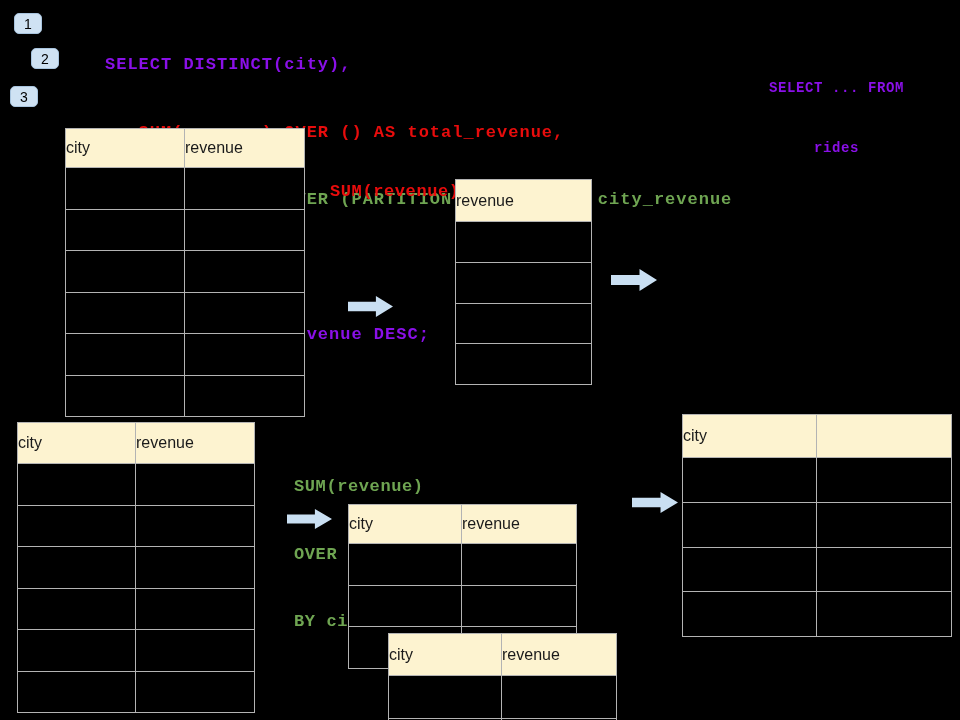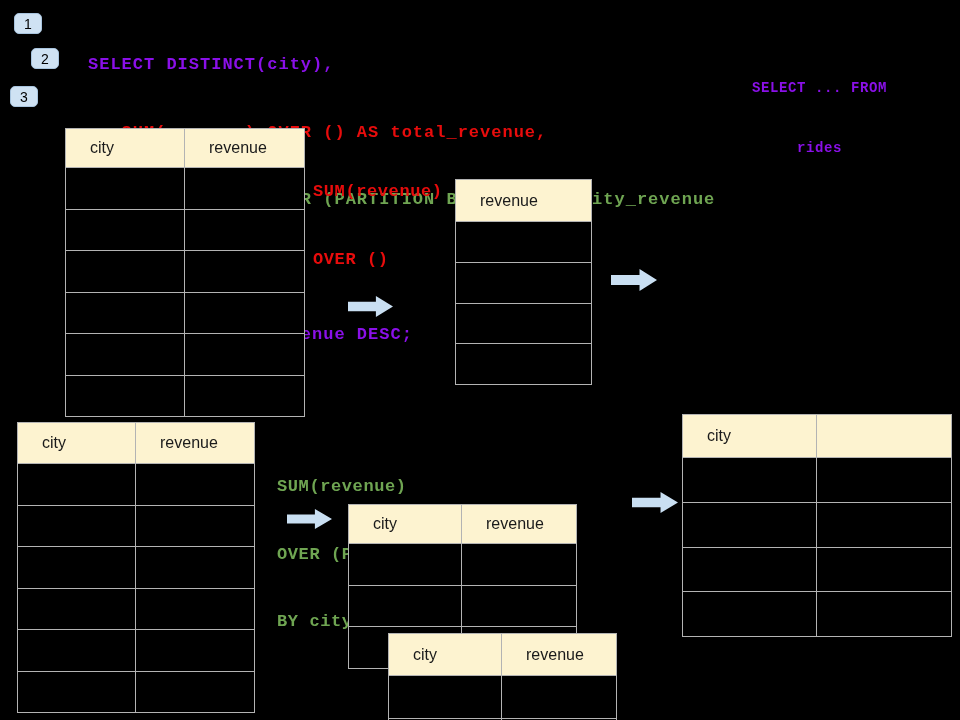--- a/index.html
+++ b/index.html
@@ -17,31 +17,31 @@
           font-family:"Liberation Sans",sans-serif;overflow:hidden;}
 
   
   .badge{position:absolute;width:28px;height:21px;background:var(--badge-blue);
          border:1px solid var(--badge-border);border-radius:5px;
          display:flex;align-items:center;justify-content:center;
          font-size:14px;color:#000;}
 
   
   .code{position:absolute;font-family:"Liberation Mono","DejaVu Sans Mono",monospace;
-        font-weight:bold;white-space:pre;}
+        font-weight:bold;white-space:pre;margin-left:17px;}
   .code-main{left:88px;top:9px;font-size:17px;line-height:22.5px;letter-spacing:1px;}
   .code-side{left:752px;top:38px;font-size:14px;line-height:20px;letter-spacing:0.6px;}
   .code-ann-total{left:313px;top:136px;font-size:17px;line-height:22.5px;letter-spacing:0.6px;}
   .code-ann-part{left:277px;top:431px;font-size:17px;line-height:22.5px;letter-spacing:0.6px;}
 
   
   .tbl{position:absolute;display:flex;flex-direction:column;
        border:1px solid var(--table-border);background:var(--canvas-bg);}
   .thead{display:flex;background:var(--cream);border-bottom:1px solid var(--table-border);flex:none;}
-  .th{display:flex;align-items:center;padding-left:24px;font-size:16px;color:var(--header-text);}
+  .th{display:flex;align-items:center;padding-left:0;font-size:16px;color:var(--header-text);}
   .tbody{display:flex;flex-direction:column;flex:1;}
   .tr{display:flex;flex:1;}
   .tr + .tr{border-top:1px solid var(--table-border);}
   .td{height:100%;}
   .c1{border-right:1px solid var(--table-border);}
   .cfill{flex:1;}
 
   .t-src-top{left:65px;top:128px;width:240px;height:289px;}
   .t-src-top .thead{height:39px;}
   .t-src-top .c1{width:119px;}
@@ -96,21 +96,20 @@
     <div style="color: rgb(138, 16, 232);">  ORDER by city_revenue DESC;</div>
   </div>
 
   <div class="code code-side">
     <div style="color: rgb(138, 16, 232);">SELECT ... FROM</div>
     <div style="color: rgb(138, 16, 232); text-align: center;">rides</div>
   </div>
 
   <div class="code code-ann-total">
     <div style="color: rgb(232, 12, 12);">SUM(revenue)</div>
-    <div style="color: rgb(232, 12, 12);">OVER ()</div>
   </div>
 
   <div class="code code-ann-part">
     <div style="color: rgb(111, 165, 82);">SUM(revenue)</div>
     <div style="color: rgb(111, 165, 82);">OVER (PARTITION</div>
     <div style="color: rgb(111, 165, 82);">BY city)</div>
   </div>
 
   <div class="tbl t-src-top">
     <div class="thead">

